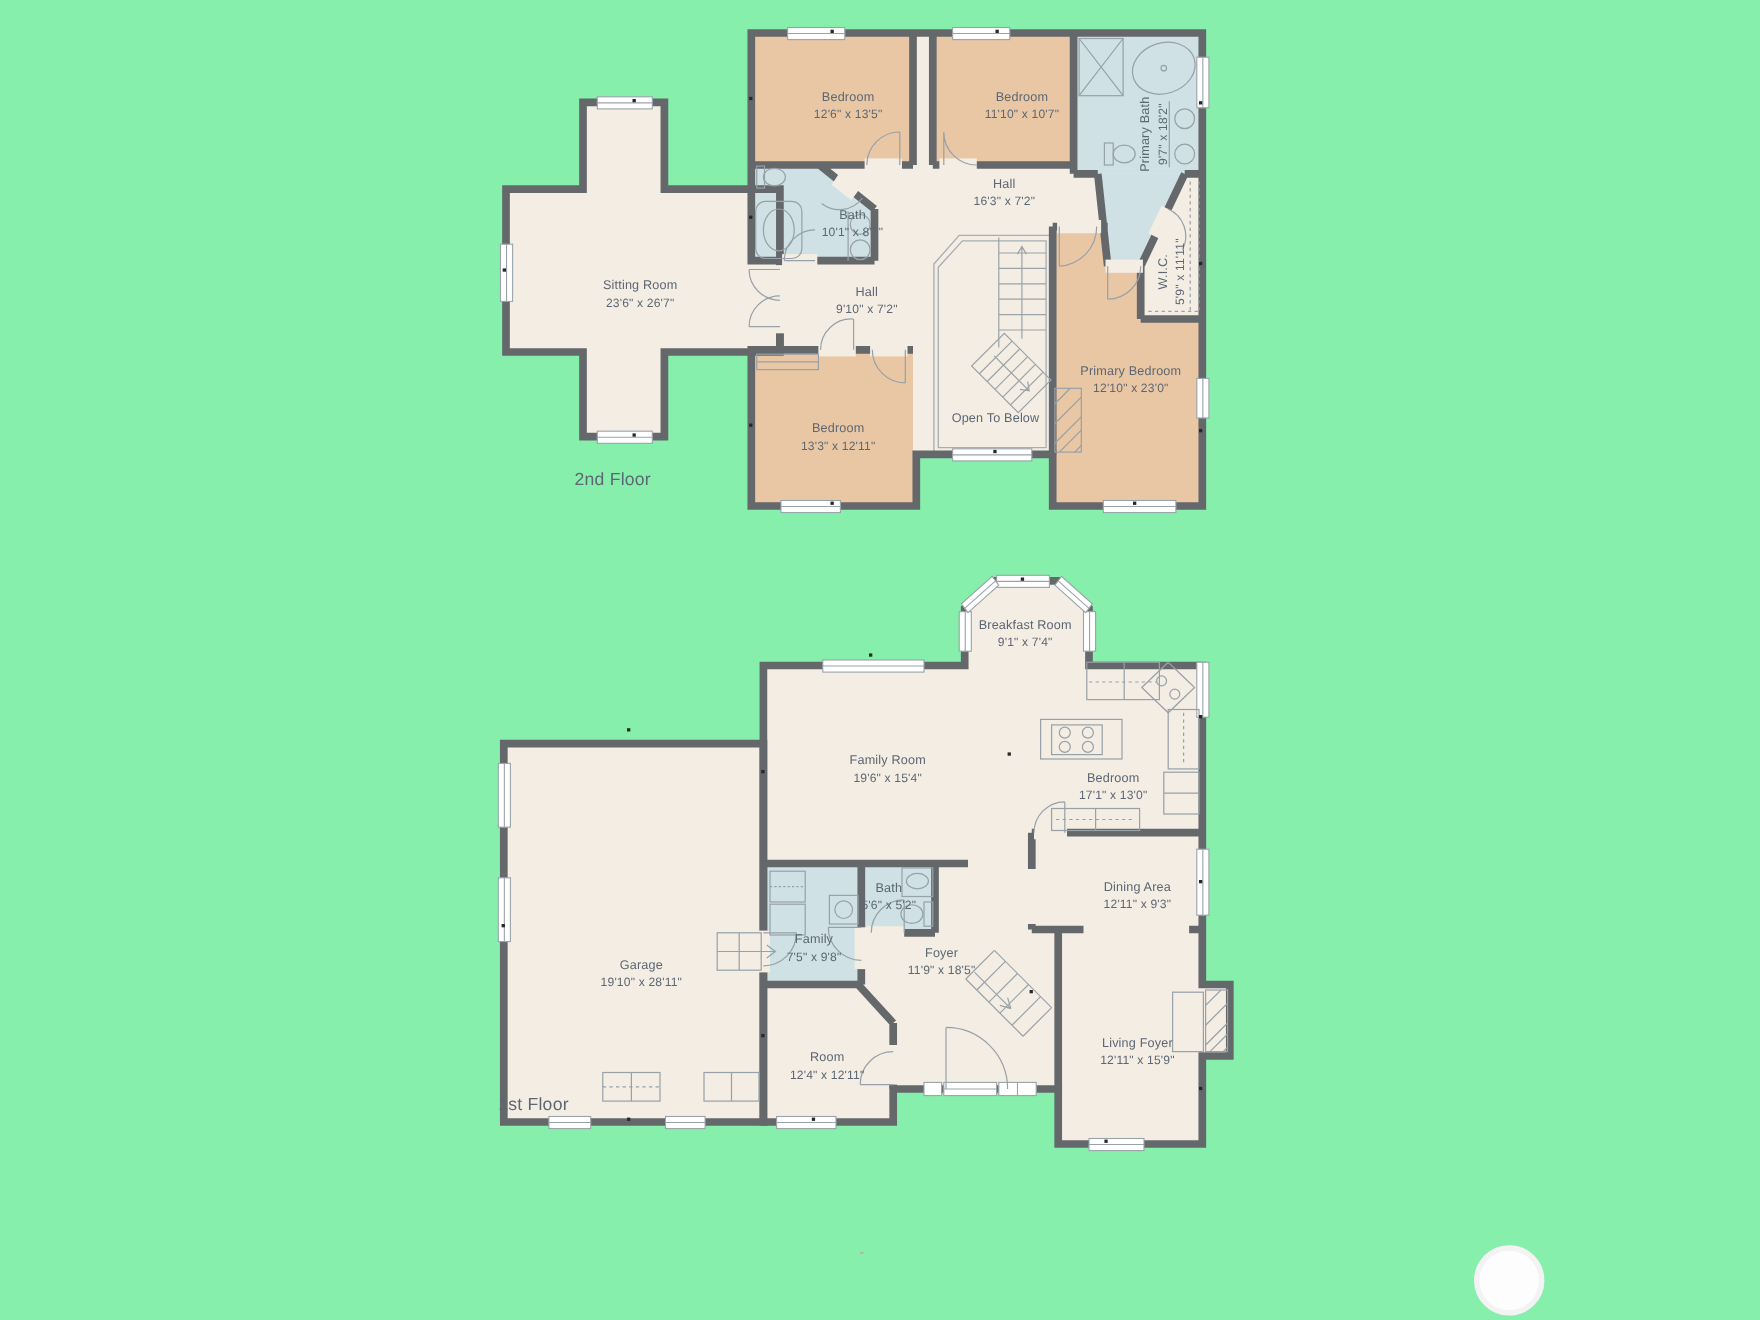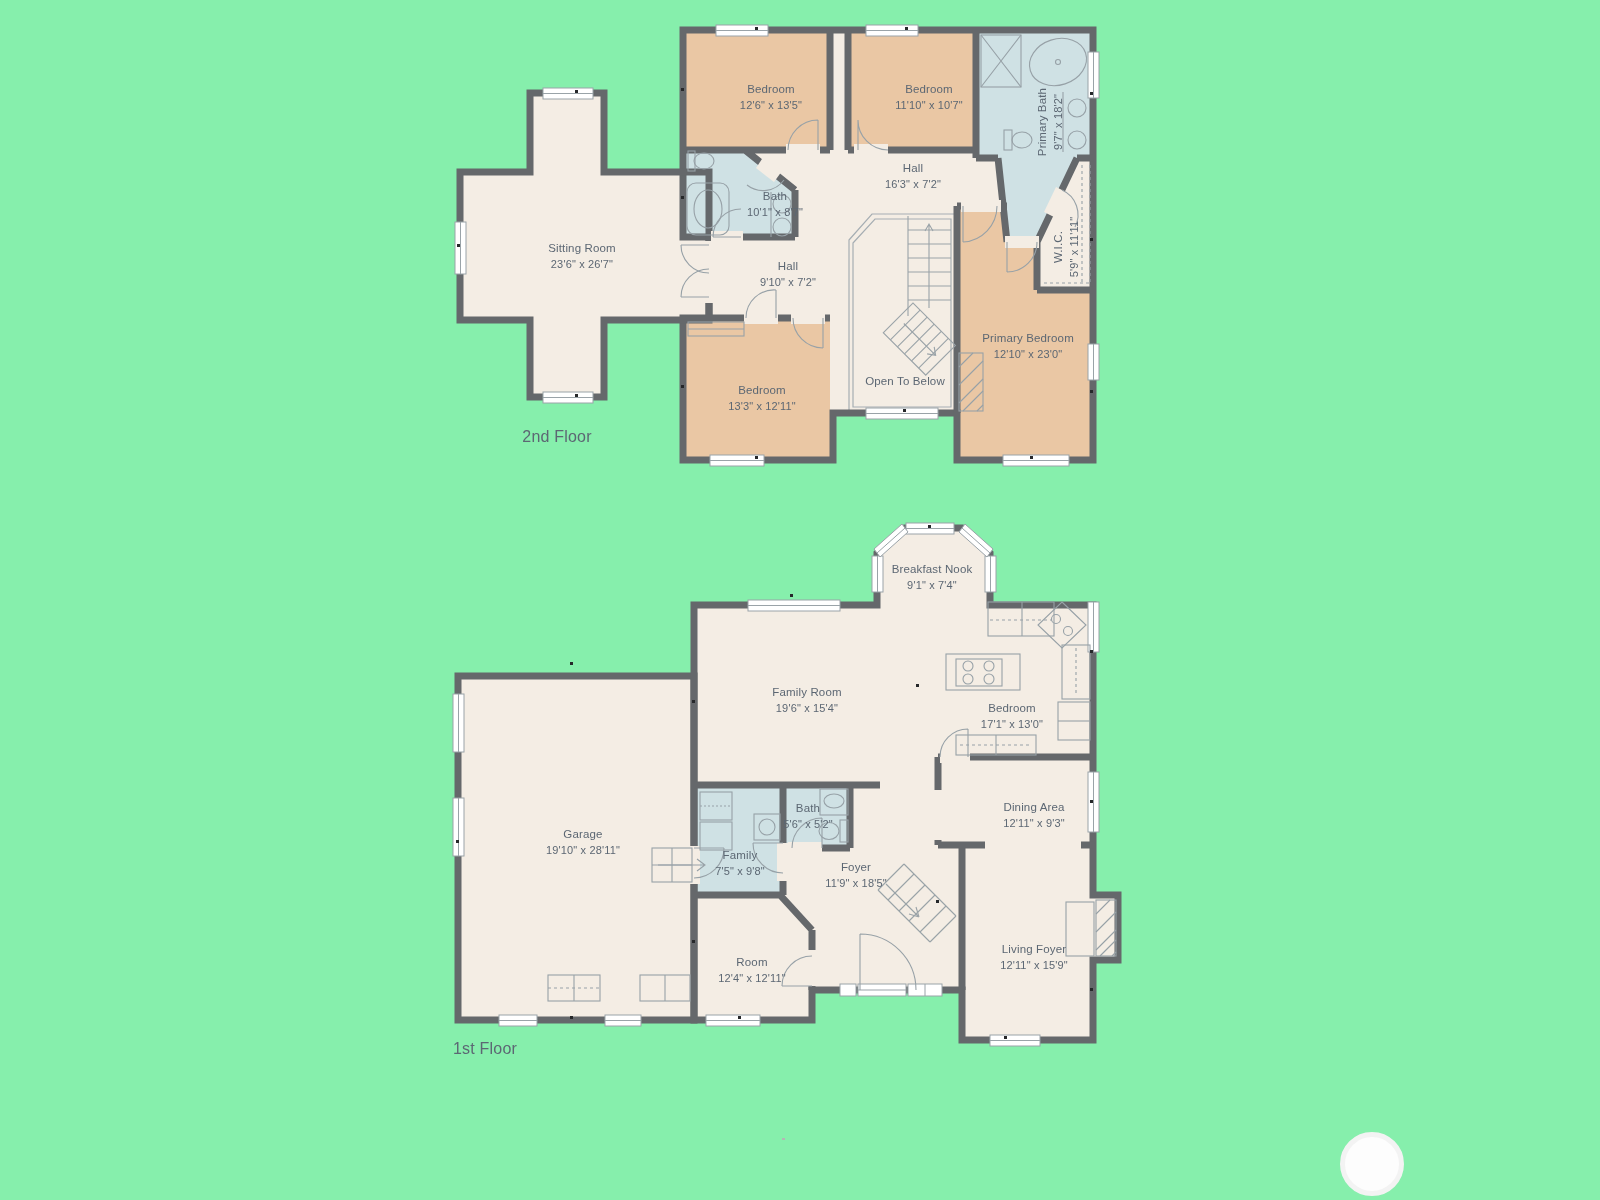--- a/index.html
+++ b/index.html
@@ -328,21 +328,21 @@
   <span class="dm">9'7" x 18'2"</span>
 </div>
 <div class="rlabel" style="left:775px;top:204px">
   <span class="nm">Bath</span>
   <span class="dm">10'1" x 8'7"</span>
 </div>
 <div class="rlabel" style="left:913px;top:176px">
   <span class="nm">Hall</span>
   <span class="dm">16'3" x 7'2"</span>
 </div>
-<div class="rlabel" style="left:582px;top:256px">
+<div class="rlabel" style="left:582px;top:268px">
   <span class="nm">Sitting Room</span>
   <span class="dm">23'6" x 26'7"</span>
 </div>
 <div class="rlabel" style="left:788px;top:274px">
   <span class="nm">Hall</span>
   <span class="dm">9'10" x 7'2"</span>
 </div>
 <div class="rlabel vert" style="left:1066px;top:247px">
   <span class="nm">W.I.C.</span>
   <span class="dm">5'9" x 11'11"</span>
@@ -354,32 +354,32 @@
 <div class="rlabel" style="left:762px;top:398px">
   <span class="nm">Bedroom</span>
   <span class="dm">13'3" x 12'11"</span>
 </div>
 <div class="rlabel" style="left:905px;top:381px">
   <span class="nm">Open To Below</span>
 </div>
 <div class="flabel" style="left:557px;top:437px">2nd Floor</div>
 
 <div class="rlabel" style="left:932px;top:577px">
-  <span class="nm">Breakfast Nook</span>
+  <span class="nm">Breakfast Room</span>
   <span class="dm">9'1" x 7'4"</span>
 </div>
 <div class="rlabel" style="left:807px;top:700px">
   <span class="nm">Family Room</span>
   <span class="dm">19'6" x 15'4"</span>
 </div>
 <div class="rlabel" style="left:1012px;top:716px">
   <span class="nm">Bedroom</span>
   <span class="dm">17'1" x 13'0"</span>
 </div>
-<div class="rlabel" style="left:583px;top:842px">
+<div class="rlabel" style="left:583px;top:886px">
   <span class="nm">Garage</span>
   <span class="dm">19'10" x 28'11"</span>
 </div>
 <div class="rlabel" style="left:1034px;top:815px">
   <span class="nm">Dining Area</span>
   <span class="dm">12'11" x 9'3"</span>
 </div>
 <div class="rlabel" style="left:808px;top:816px">
   <span class="nm">Bath</span>
   <span class="dm">5'6" x 5'2"</span>
@@ -393,18 +393,18 @@
   <span class="dm">11'9" x 18'5"</span>
 </div>
 <div class="rlabel" style="left:752px;top:970px">
   <span class="nm">Room</span>
   <span class="dm">12'4" x 12'11"</span>
 </div>
 <div class="rlabel" style="left:1034px;top:957px">
   <span class="nm">Living Foyer</span>
   <span class="dm">12'11" x 15'9"</span>
 </div>
-<div class="flabel" style="left:485px;top:1049px">1st Floor</div>
+<div class="flabel" style="left:485px;top:1005px">1st Floor</div>
 
 <div class="watermark" style="left:1340px;top:1132px;width:54px;height:54px;"></div>
 <div class="tinydot" style="left:782px;top:1138px;width:3px;height:2px;"></div>
 
 </div>
 
 </body></html>

